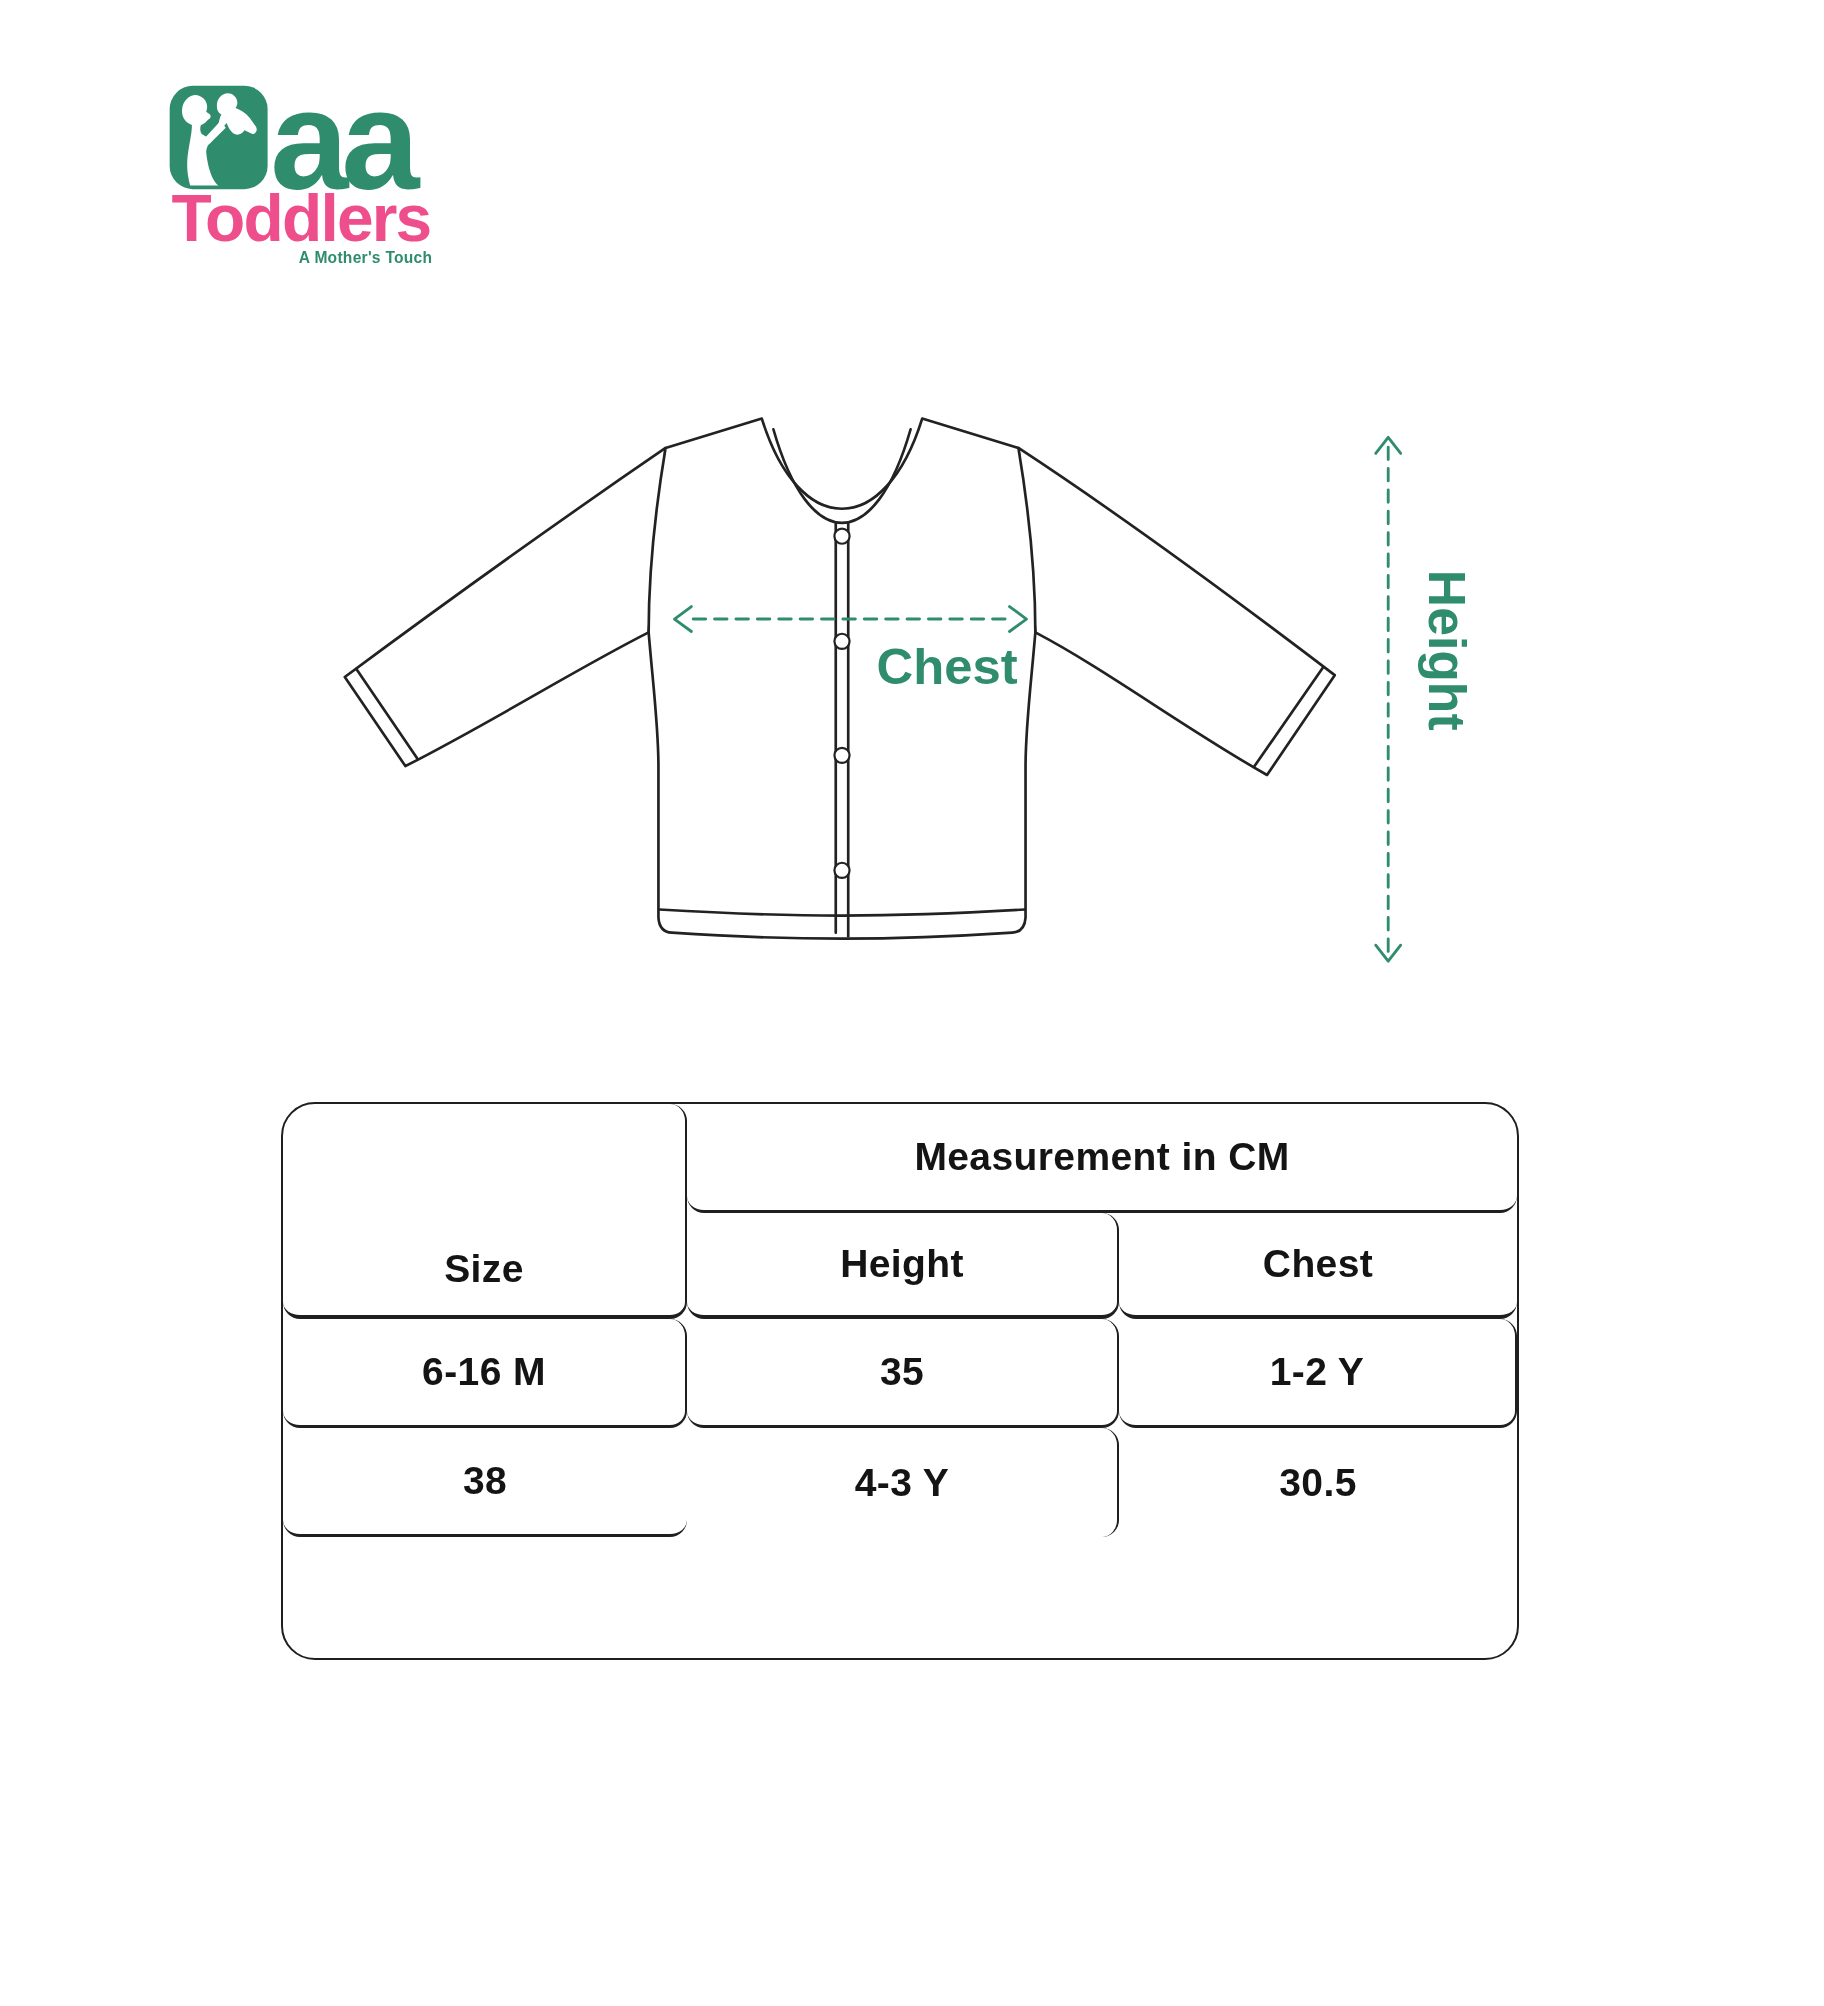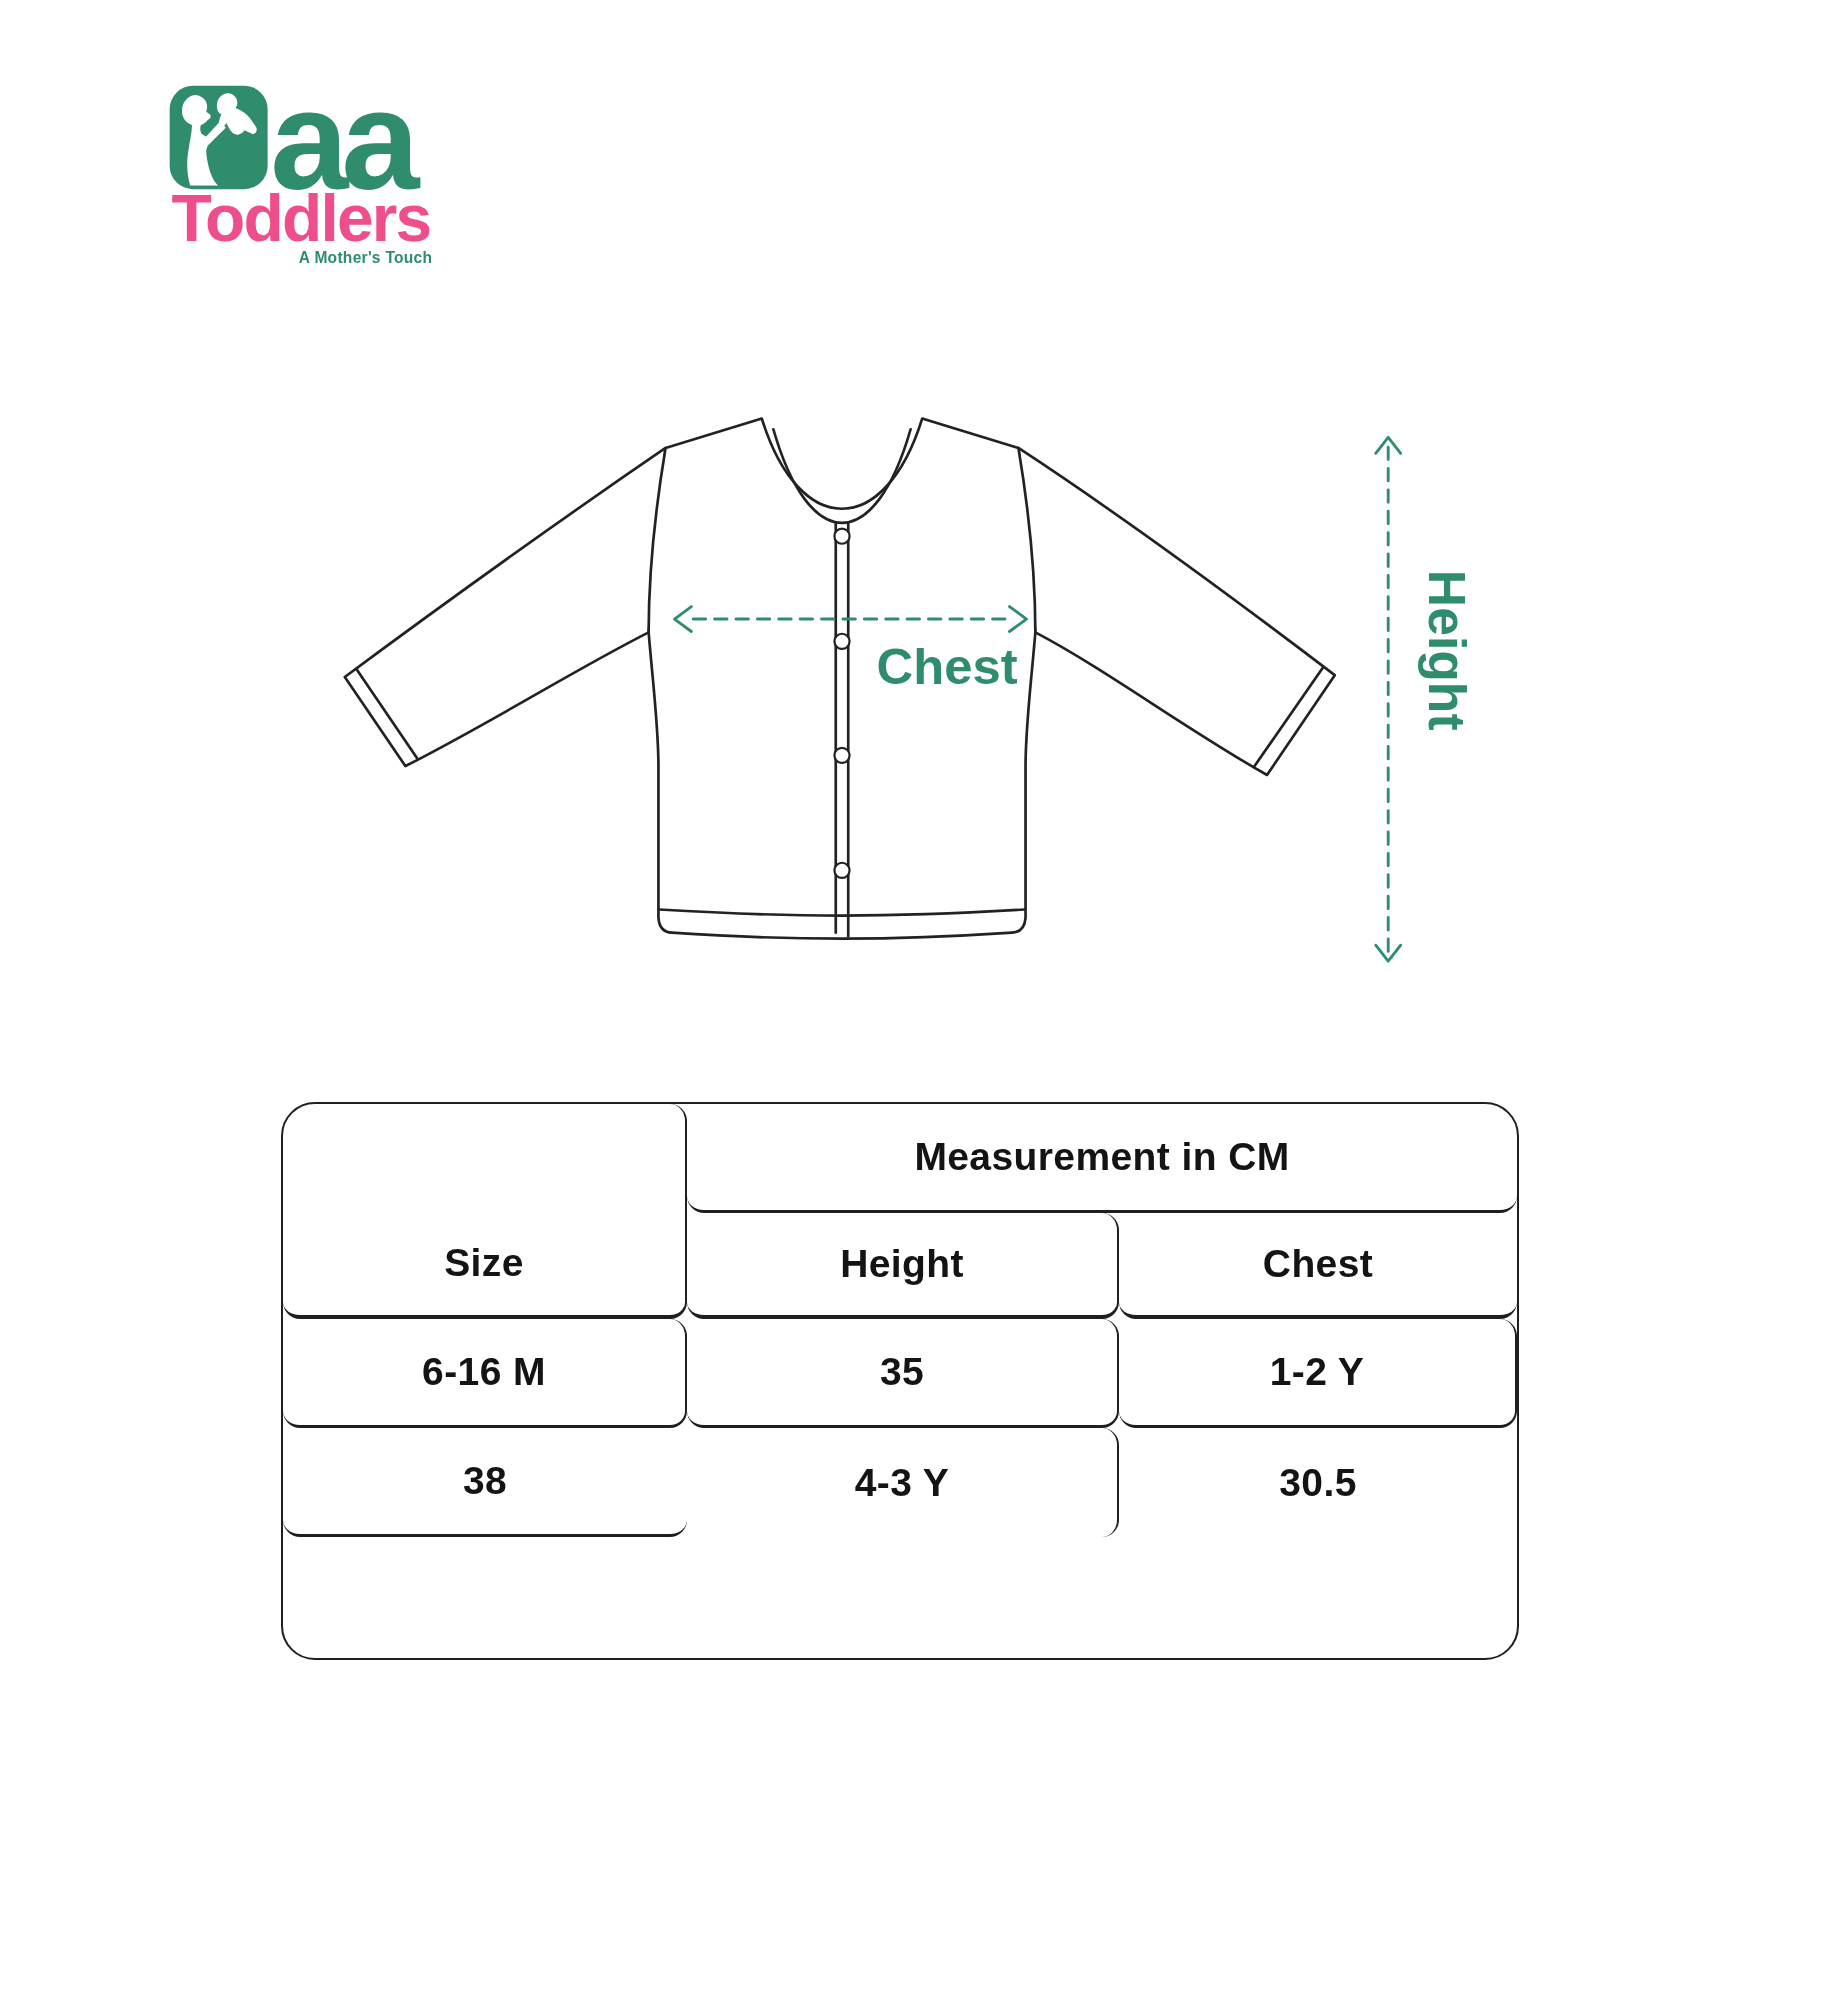--- a/index.html
+++ b/index.html
@@ -26,21 +26,21 @@
     background:#ffffff;overflow:hidden;
   }
   .cell{
     display:flex;align-items:center;justify-content:center;
     font-size:39px;font-weight:600;color:#141414;letter-spacing:0.4px;
   }
   .bc{border-color:#1f1f1f;border-style:solid;border-width:0;border-radius:17px;}
   .cell-size-head{
     grid-row:1/3;grid-column:1;
     border-right-width:2.7px;border-bottom-width:4.5px;
-    align-items:flex-end;padding-bottom:30px;box-sizing:border-box;
+    align-items:flex-end;padding-bottom:24px;box-sizing:border-box;
   }
   .cell-meas-head{grid-row:1;grid-column:2/4;border-bottom-width:3.6px;}
   .cell-height-head{grid-row:2;grid-column:2;border-right-width:2.7px;border-bottom-width:4.5px;}
   .cell-chest-head{grid-row:2;grid-column:3;border-bottom-width:4.5px;}
   .col1{border-right-width:2.7px;}
   .col2{border-right-width:2.7px;}
   .rowline{border-bottom-width:3.6px;}
 </style>
 </head>
 <body>

